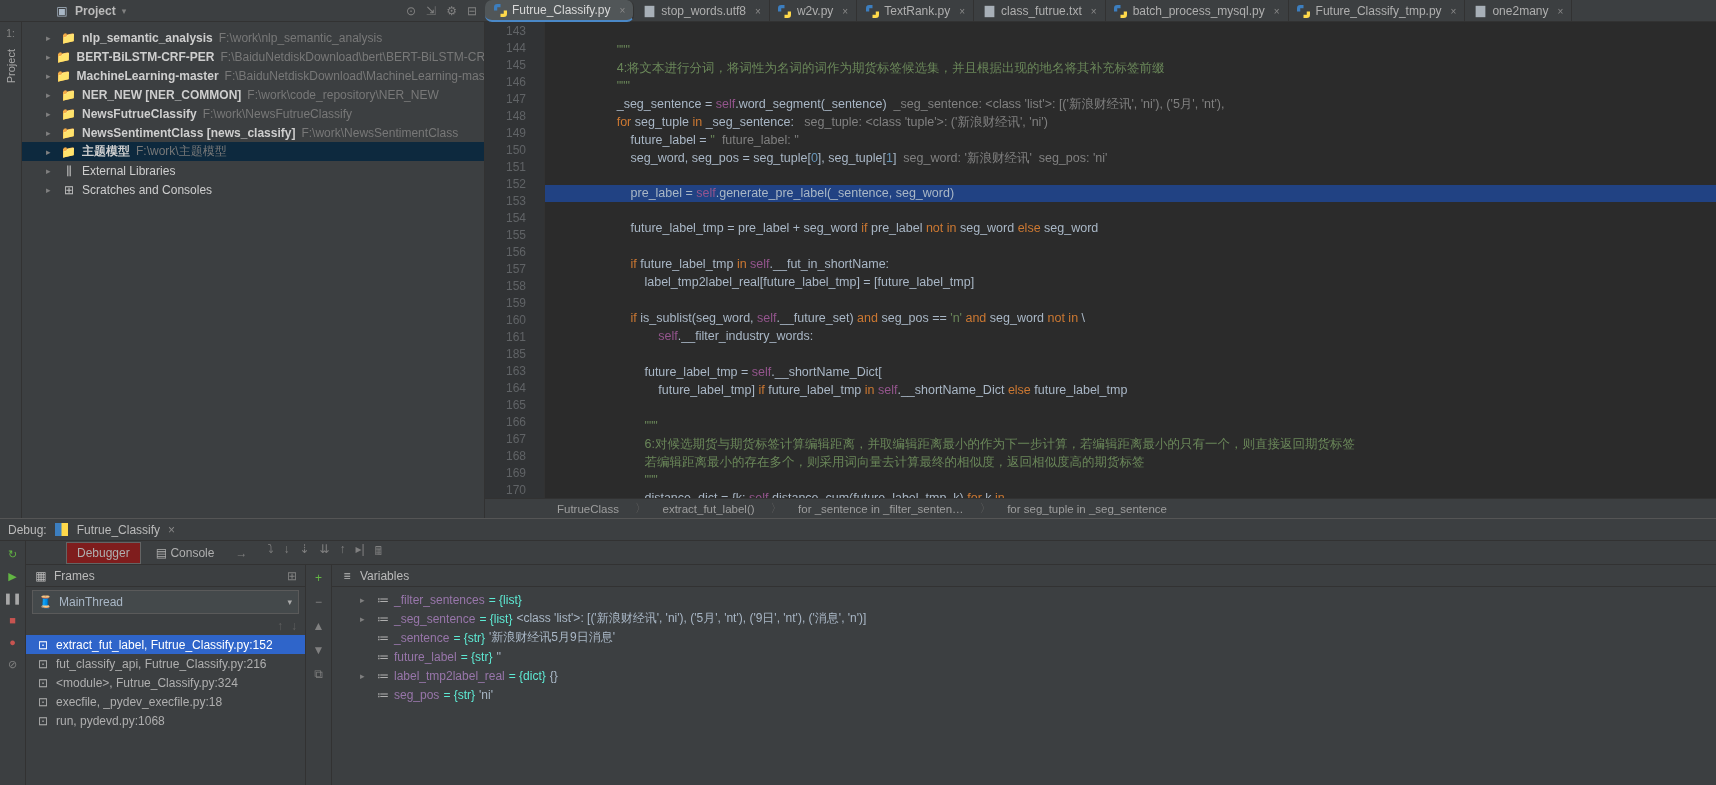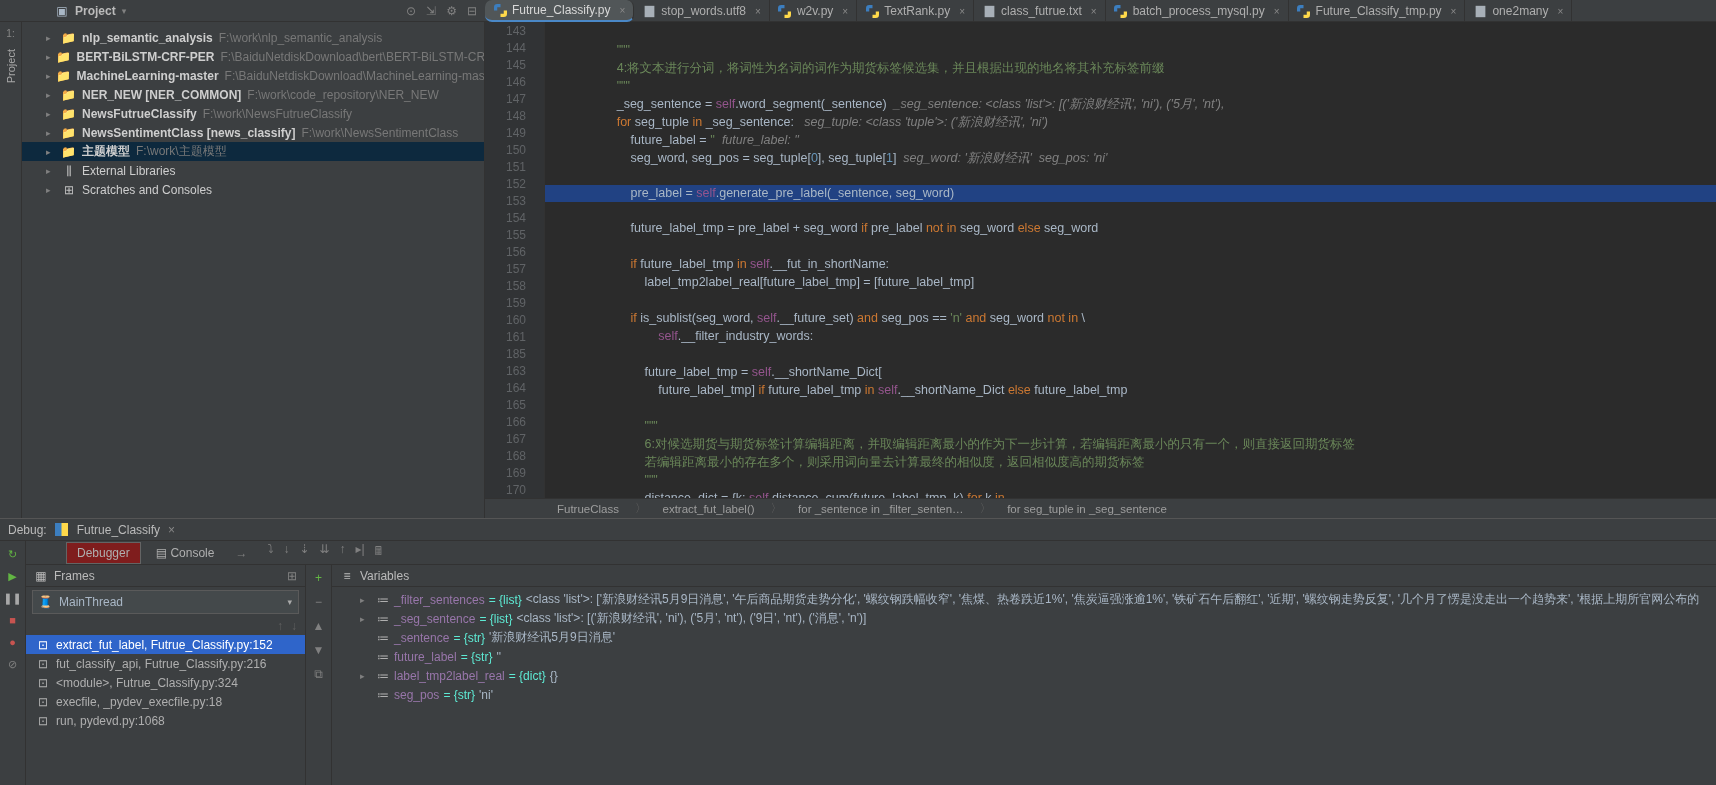--- a/index.html
+++ b/index.html
@@ -25,21 +25,21 @@
 .tree-row.bold .fld { font-weight:bold; }
 .tree-indent1 { padding-left:24px;}
 .editor { flex:1; display:flex; flex-direction:column; background:#2b2b2b; position:relative;}
 .gutter-code { flex:1; display:flex; overflow:hidden;}
 .gutter { width:60px; background:#313335; border-right:1px solid #323232; text-align:right; padding-right:18px; color:#606366; font-family:Consolas,monospace; font-size:12px; line-height:17px; padding-top:1px;}
 .code { flex:1; font-family:Consolas,monospace; font-size:12.5px; line-height:17px; padding-top:1px; padding-left:30px; white-space:pre; overflow:hidden;}
 .code .str { color:#6a8759;}
 .code .kw { color:#cc7832;}
 .code .self { color:#94558d;}
 .code .num { color:#6897bb;}
-.code .cmt { color:#808080; font-style:italic;margin-top:28px;}
+.code .cmt { color:#808080; margin-top:28px;}
 .hl-line { background:#214283; display:block; margin-left:-30px; padding-left:30px;}
 .bp { position:relative;}
 .bp::before { content:''; position:absolute; left:-54px; top:4px; width:9px; height:9px; background:#db5c5c; border-radius:50%;}
 .crumb { height:20px; background:#3c3f41; border-top:1px solid #323232; display:flex; align-items:center; padding-left:72px; gap:16px; color:#9e9e9e; font-size:11.5px;}
 .crumb span { cursor:pointer;}
 .crumb .sep { color:#606060;}
 .debug-panel { height:267px; display:flex; flex-direction:column; background:#3c3f41; border-top:1px solid #555;}
 .debug-hdr { height:22px; display:flex; align-items:center; padding:0 8px; gap:8px; color:#bbb; border-bottom:1px solid #323232;}
 .debug-hdr .xx { color:#888;}
 .debug-tabs { height:24px; display:flex; align-items:center; padding-left:40px; gap:4px; border-bottom:1px solid #323232;}
@@ -382,21 +382,20 @@
           <div class="vars-hdr">
             <span class="ic">≡</span>
             <span>Variables</span>
           </div>
           <div class="var-body" id="varlist">
               <div class="var-row">
                 <span class="arrow">▸</span>
                 <span class="ic">≔</span>
                 <span class="vn">_filter_sentences</span>
                 <span class="vt"> = {list} </span>
-                <span class="vv">&lt;class 'list'&gt;: ['新浪财经讯5月9日消息', '午后商品期货走势分化', '螺纹钢跌幅收窄', '焦煤、热卷跌近1%', '焦炭逼强涨逾1%', '铁矿石午后翻红', '近期', '螺纹钢走势反复', '几个月了愣是没走出一个趋势来', '根据上期所官网公布的</span>
               </div>
               <div class="var-row">
                 <span class="arrow">▸</span>
                 <span class="ic">≔</span>
                 <span class="vn">_seg_sentence</span>
                 <span class="vt"> = {list} </span>
                 <span class="vv">&lt;class 'list'&gt;: [('新浪财经讯', 'ni'), ('5月', 'nt'), ('9日', 'nt'), ('消息', 'n')]</span>
               </div>
               <div class="var-row">
                 <span class="arrow"></span>

